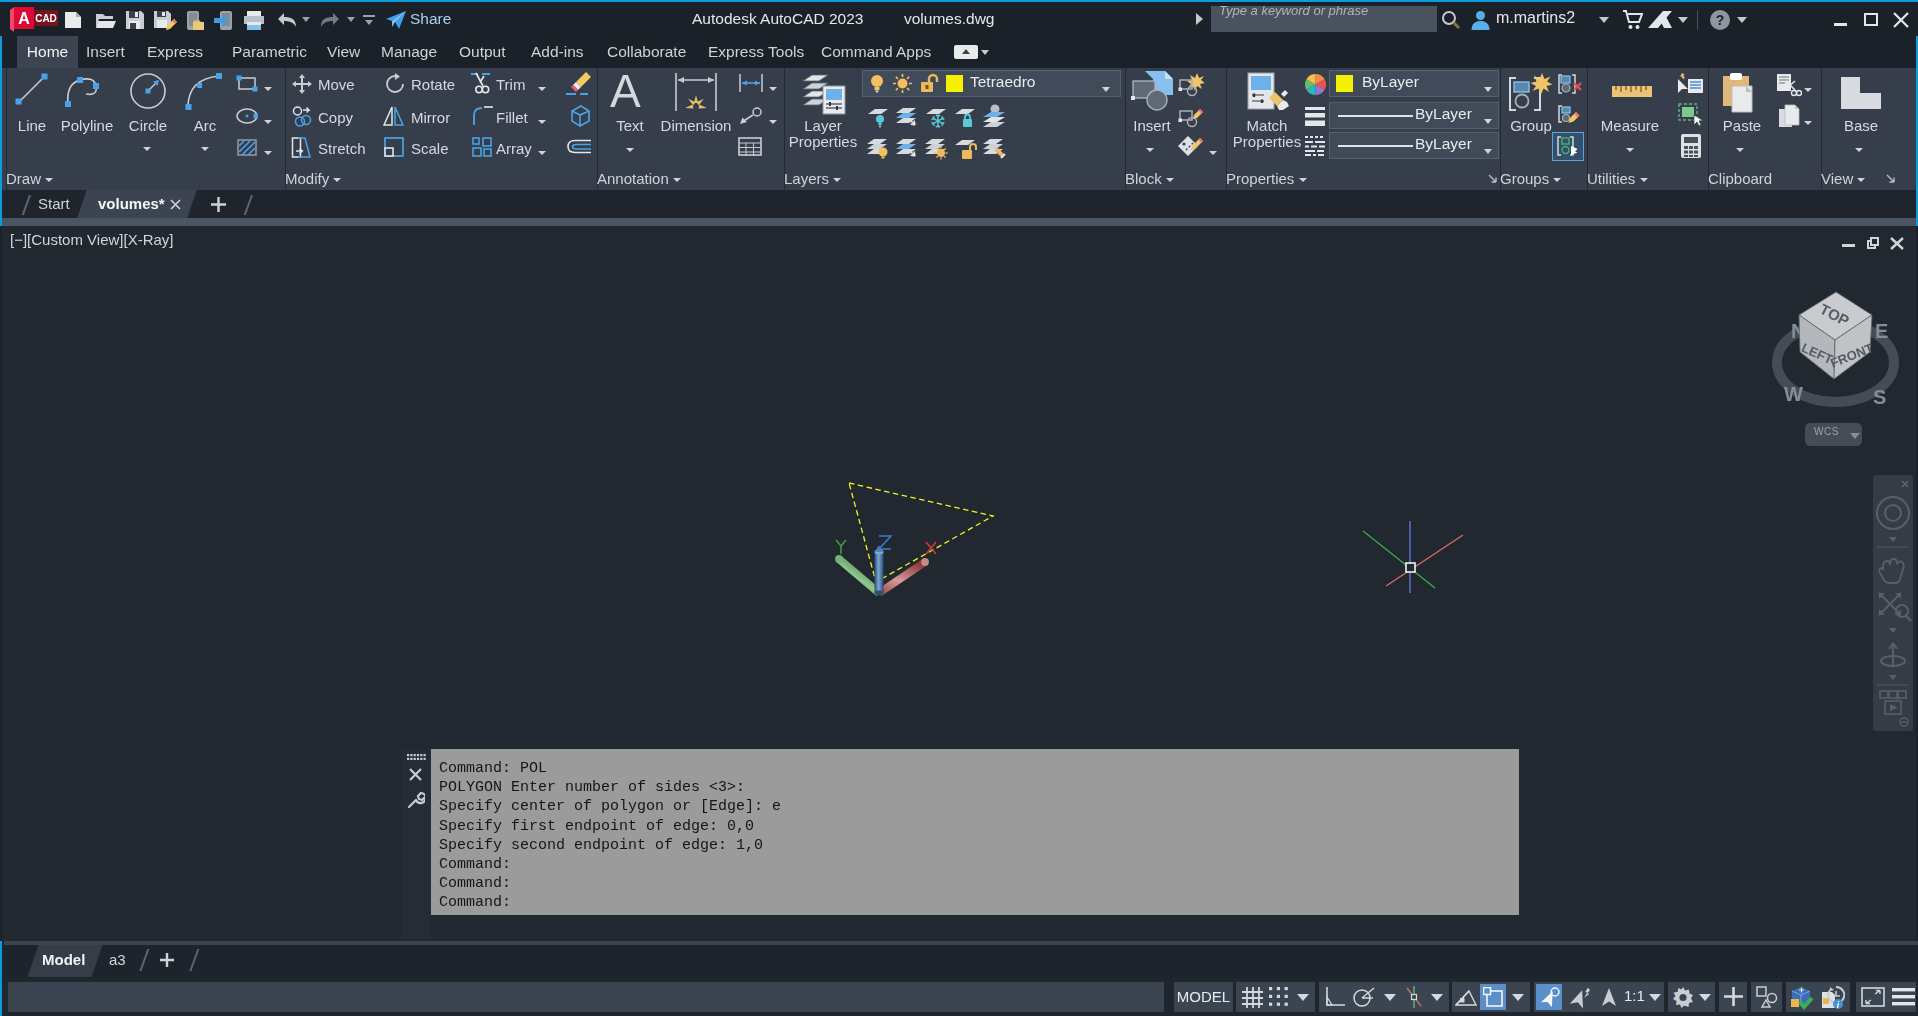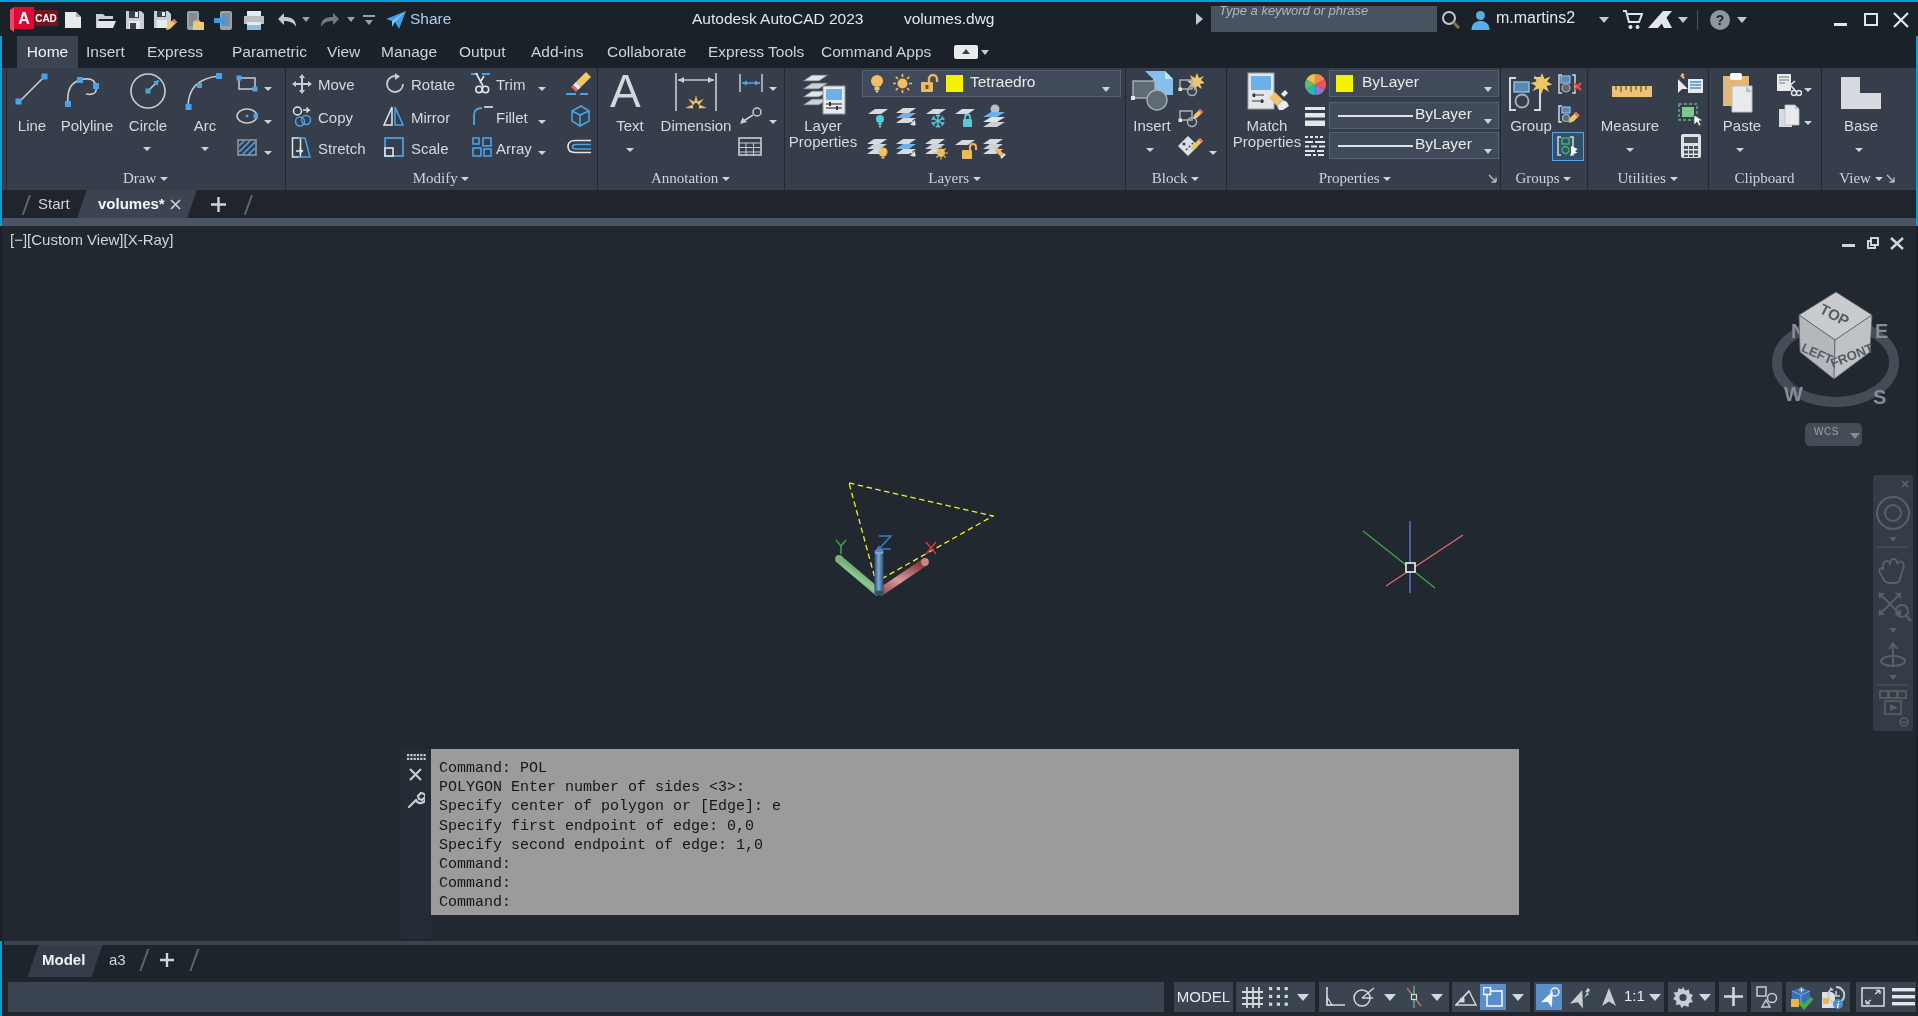--- a/index.html
+++ b/index.html
@@ -14,22 +14,22 @@
   
   #ribbontabs { position:absolute; left:0; top:36px; width:1918px; height:32px;
     background:#1b2129; border-left:2px solid #0e9bdc; border-right:2px solid #0e9bdc;}
   .rtab { position:absolute; top:0; height:32px; line-height:32px; color:#cdd3d9;
     font-size:15.5px; text-align:center; white-space:nowrap; }
   .rtab.active { background:#3b4450; color:#f2f4f6; }
   
   #ribbon { position:absolute; left:0; top:68px; width:1918px; height:122px;
     background:#353e4a; border-left:2px solid #0e9bdc; border-right:2px solid #0e9bdc; }
   .psep { position:absolute; top:0; width:1px; height:122px; background:#232932; }
-  .plbl { top:102px; height:18px; font-size:15px; color:#ced4da; text-align:center;
-    line-height:17px;font-family:Liberation Serif, serif; }
+  .plbl { top:102px; height:18px; font-size:15px; color:#ced4da; 
+    line-height:17px; }
   .slabel { font-size:15px; color:#d4dae0; line-height:17px; }
   .biglabel { position:absolute; font-size:15px; color:#d4dae0; text-align:center; line-height:16px; }
   .caret { display:inline-block; width:0; height:0; border-left:4.5px solid transparent;
     border-right:4.5px solid transparent; border-top:5px solid #ced4da; vertical-align:2px; }
   .caret.sm { border-left-width:4px; border-right-width:4px; border-top-width:4.5px; }
   
   #filetabs { position:absolute; left:0; top:190px; width:1918px; height:28px;
     background:#20252d; border-left:2px solid #0e9bdc; border-right:2px solid #0e9bdc; }
   #filestrip { position:absolute; left:0; top:218px; width:1918px; height:8px;
     background:#4b5462; border-left:2px solid #0e9bdc; border-right:2px solid #0e9bdc; }

